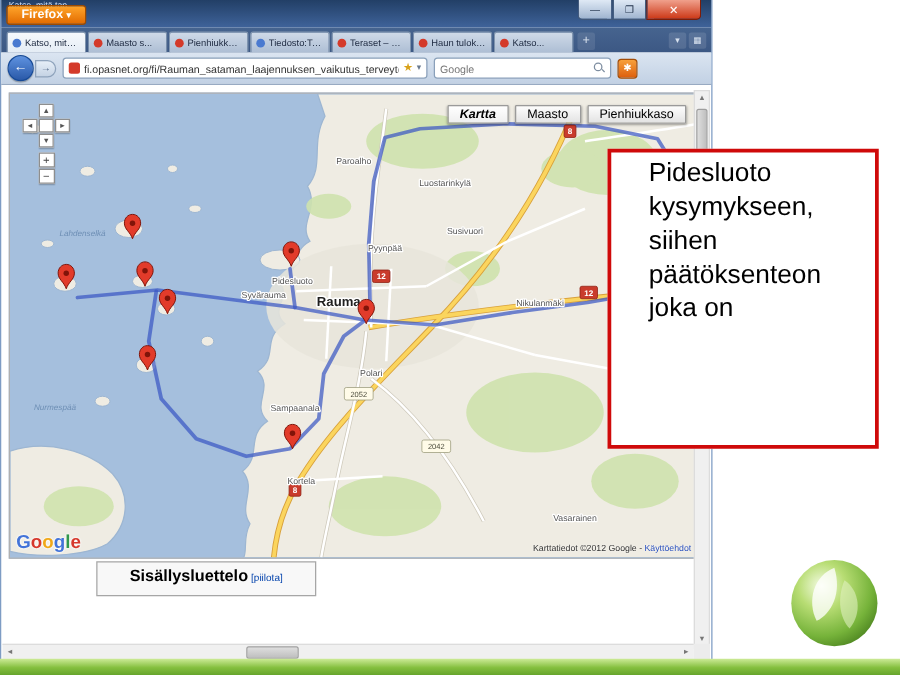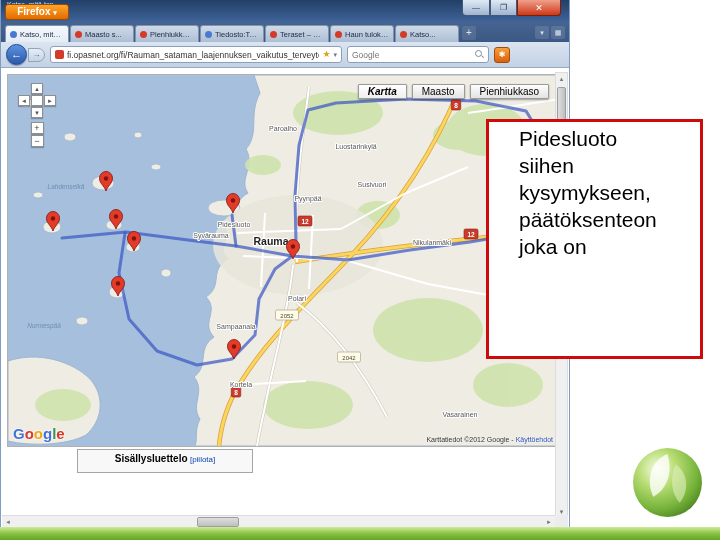--- a/index.html
+++ b/index.html
@@ -96,21 +96,21 @@
 
   .google-logo{position:absolute;left:5px;bottom:3px;font-family:"Liberation Serif",serif;font-weight:bold;
                font-size:15px;text-shadow:0 0 2px #fff,0 0 2px #fff;}
   .attribution{position:absolute;right:6px;bottom:3px;font-size:7px;color:#333;text-shadow:0 0 2px #fff;}
   .attribution .link{color:#2a50bd;}
 
   
   .toc{position:absolute;left:75px;top:381px;width:176px;background:#f8f8f8;border:1px solid #a6a6a6;
        padding:3px 6px 6px;box-sizing:border-box;font-size:8.5px;}
   .toc-title{text-align:center;margin-bottom:2px;color:#000;}
-  .toc-title .t{font-weight:bold;font-size:10px;}
+  .toc-title .t{font-weight:bold;font-size:13px;}
   .toc-title .toggle{color:#0645ad;font-size:8px;}
   .toc-item{color:#0645ad;line-height:1.55;}
   .toc-item.sub{padding-left:13px;}
 
   
   .vscroll{position:absolute;right:0;top:4px;width:13px;height:447px;background:#f0f0f0;
            border:1px solid #dcdcdc;box-sizing:border-box;}
   .vs-arrow{position:absolute;left:0;width:11px;height:12px;font-size:6px;color:#777;text-align:center;line-height:12px;}
   .vs-arrow.up{top:0;} .vs-arrow.down{bottom:0;}
   .vs-thumb{position:absolute;left:1px;right:1px;top:14px;height:66px;
@@ -404,22 +404,22 @@
         <div class="hs-thumb"></div>
         <div class="hs-arrow right">►</div>
       </div>
       <div class="scroll-corner"></div>
     </div>
   </div>
 
   <div class="overlay-box">
     <div class="overlay-body" id="overlay-body">
         <div>Pidesluoto</div>
+        <div>kysymykseen,</div>
         <div>siihen</div>
-        <div>kysymykseen,</div>
         <div>päätöksenteon</div>
         <div>joka on</div>
       </div>
   </div>
 
   <div class="green-bar"></div>
 
   <div class="sphere">
     <svg width="73" height="73" viewBox="0 0 72 72">
       <defs>

